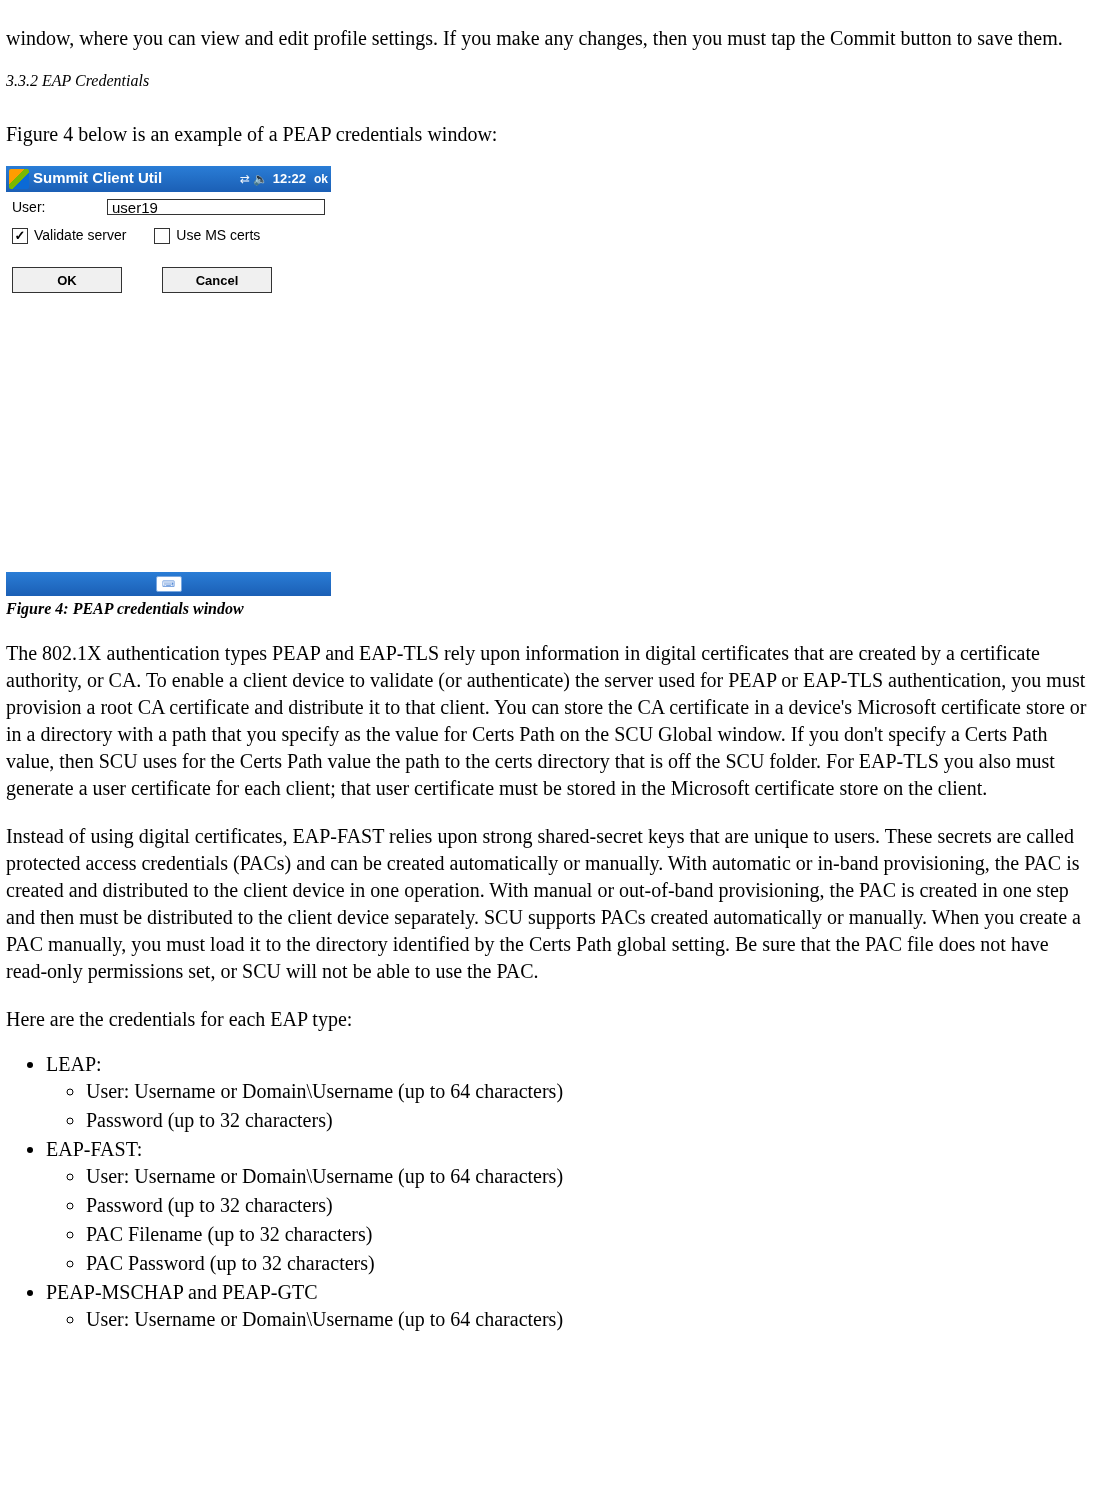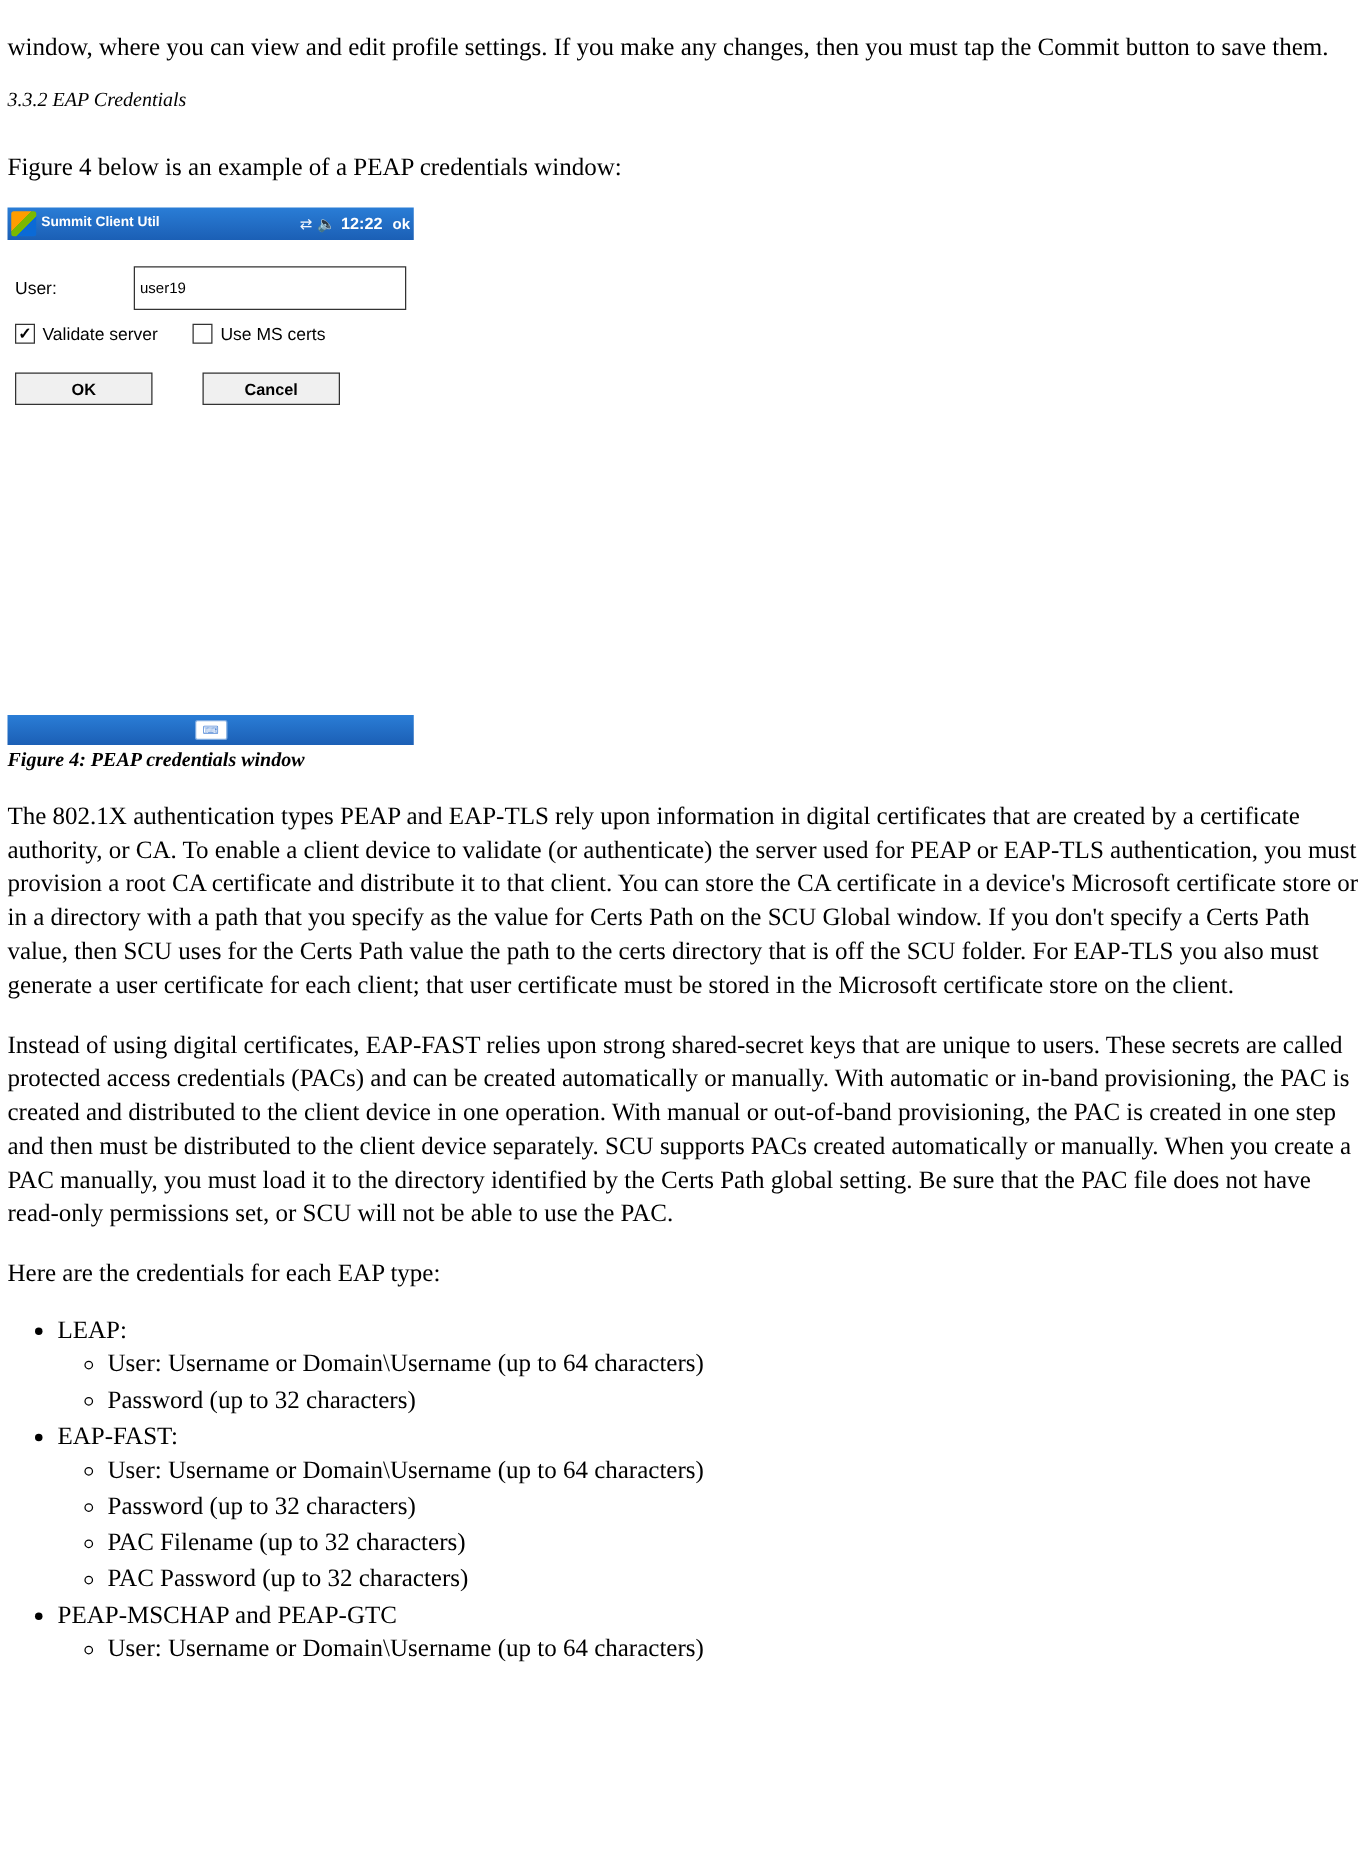--- a/index.html
+++ b/index.html
@@ -57,21 +57,21 @@
     }
     .sc-logo {
       width: 20px;
       height: 20px;
       background: linear-gradient(135deg, #ff9d00 40%, #7bb800 40% 60%, #0b6ad6 60%);
       border-radius: 2px;
     }
     .sc-title {
       color: #fff;
       font-weight: bold;
-      font-size: 11px;
+      font-size: 15px;
       flex: 0 0 auto;
       white-space: nowrap;
       overflow: hidden;
     }
     .sc-spacer { flex: 1; }
     .sc-statusicon {
       color: #fff;
       font-size: 12px;
       opacity: 0.95;
     }
@@ -88,34 +88,33 @@
     }
     .sc-body {
       flex: 1;
       background: #fff;
       padding: 6px;
     }
     .sc-row {
       display: flex;
       align-items: center;
       margin-bottom: 8px;
-      margin-top: 15px;
     }
     .sc-label {
       width: 95px;
       font-size: 14px;
       color: #000;
     }
     .sc-input {
       flex: 1;
-      height: 35px;
+      height: 16px;
       border: 1px solid #333;
       padding: 2px 4px;
       font-family: Tahoma, Arial, sans-serif;
-      font-size: 12px;
+      font-size: 15px;
       background: #fff;
     }
     .sc-checkrow {
       display: flex;
       align-items: center;
       gap: 28px;
       margin-top: 10px;
       margin-bottom: 22px;
     }
     .sc-check {

